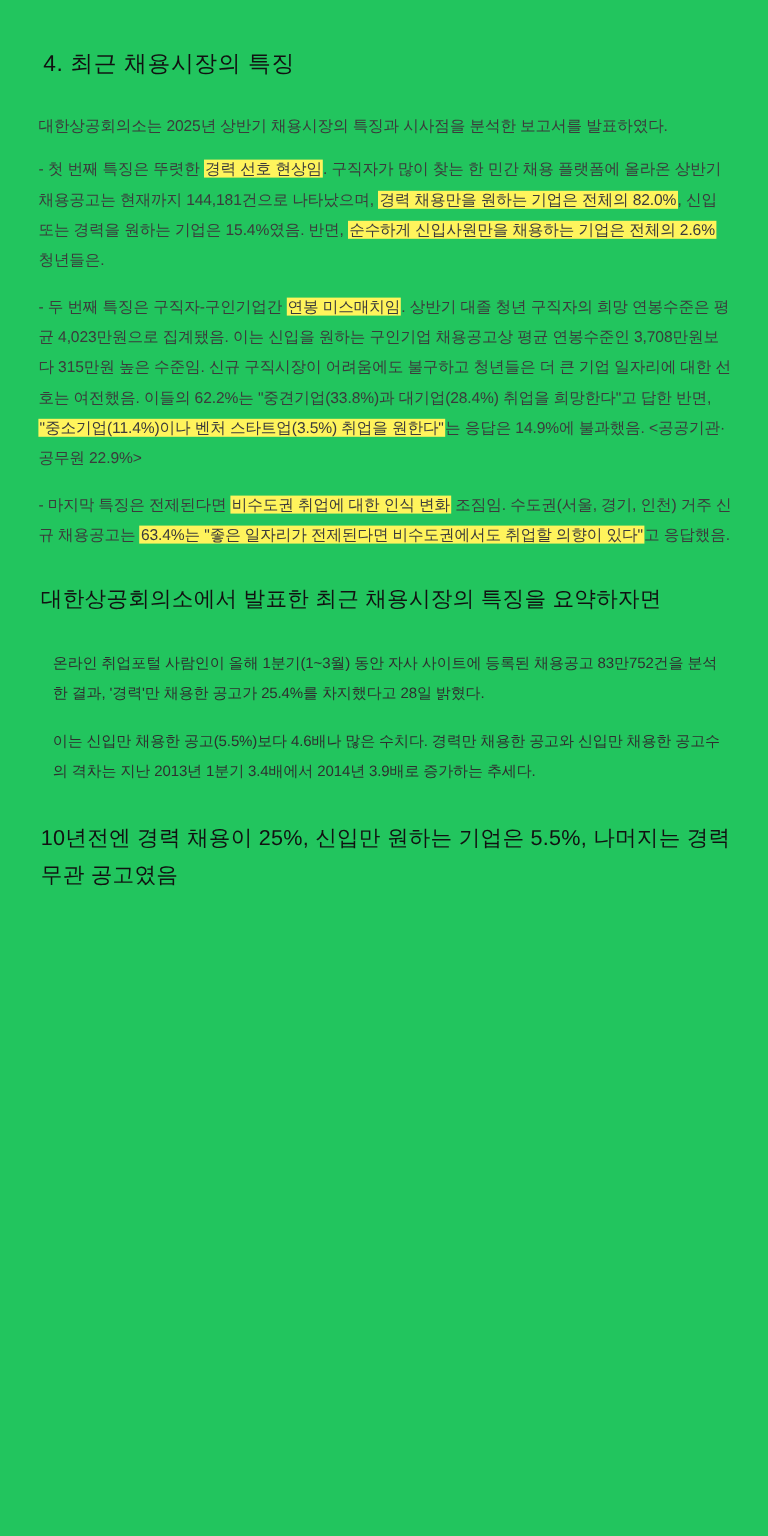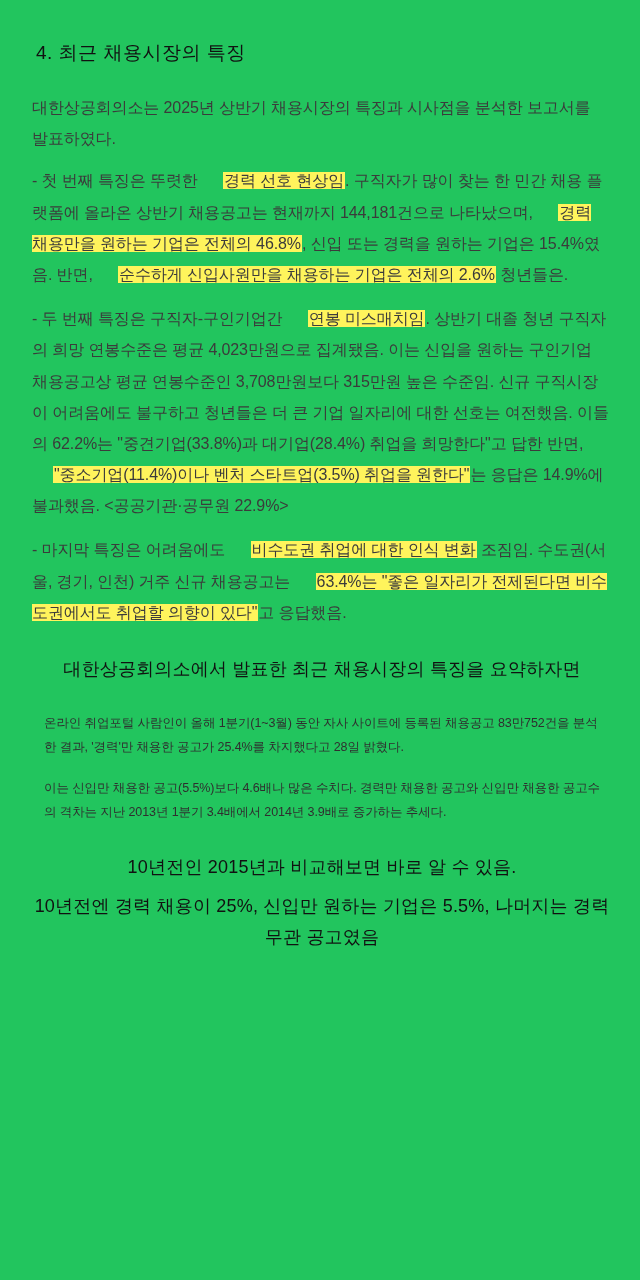--- a/index.html
+++ b/index.html
@@ -21,45 +21,43 @@
     background: #22c55e;
   }
   .heading {
     font-size: 19px;
     letter-spacing: 0.5px;
     color: #111;
     margin: 0 0 26px 6px;
     font-weight: 400;
   }
   .report-block {
-    font-size: 16px;
+    font-size: 13px;
     line-height: 1.95;
     color: #3b3b3b;
     margin: 0 0 26px 2px;
     letter-spacing: -0.1px;
   }
   .report-block p {
     margin: 0 0 13px 0;
   }
   .report-block p.tight {
     margin-bottom: 11px;
   }
   .hl {
     background: #fff45c;
     padding: 0 1px;
-    margin-left: 21px;
   }
   .body-large {
     font-size: 18px;
     line-height: 1.72;
     color: #111;
     letter-spacing: 0.2px;
     margin: 0 0 22px 4px;
     font-weight: 400;
-    text-align: center;
   }
   .body-large.spaced {
     margin-bottom: 26px;
   }
   .note-block {
     font-size: 12.5px;
     line-height: 1.95;
     color: #2f2f2f;
     margin: 0 0 6px 14px;
     letter-spacing: -0.1px;
@@ -83,42 +81,41 @@
 <div class="page">
 
   <h1 class="heading">4. 최근 채용시장의 특징</h1>
 
   <div class="report-block">
 
     <p class="tight">대한상공회의소는 2025년 상반기 채용시장의 특징과 시사점을 분석한 보고서를 발표하였다.</p>
 
 
     <p>
-      <span>- 첫 번째 특징은 뚜렷한 </span><span class="hl">경력 선호 현상임</span><span>. 구직자가 많이 찾는 한 민간 채용 플랫폼에 올라온 상반기 채용공고는 현재까지 144,181건으로 나타났으며, </span><span class="hl">경력 채용만을 원하는 기업은 전체의 46.8%</span><span>, 신입 또는 경력을 원하는 기업은 15.4%였음. 반면, </span><span class="hl">순수하게 신입사원만을 채용하는 기업은 전체의 2.6%</span><span> 청년들은.</span>
+      <span>- 첫 번째 특징은 뚜렷한 </span><span class="hl">경력 선호 현상임</span><span>. 구직자가 많이 찾는 한 민간 채용 플랫폼에 올라온 상반기 채용공고는 현재까지 144,181건으로 나타났으며, </span><span class="hl">경력 채용만을 원하는 기업은 전체의 82.0%</span><span>, 신입 또는 경력을 원하는 기업은 15.4%였음. 반면, </span><span class="hl">순수하게 신입사원만을 채용하는 기업은 전체의 2.6%</span><span> 청년들은.</span>
     </p>
 
     <p>
       <span>- 두 번째 특징은 구직자-구인기업간 </span><span class="hl">연봉 미스매치임</span><span>. 상반기 대졸 청년 구직자의 희망 연봉수준은 평균 4,023만원으로 집계됐음. 이는 신입을 원하는 구인기업 채용공고상 평균 연봉수준인 3,708만원보다 315만원 높은 수준임. 신규 구직시장이 어려움에도 불구하고 청년들은 더 큰 기업 일자리에 대한 선호는 여전했음. 이들의 62.2%는 "중견기업(33.8%)과 대기업(28.4%) 취업을 희망한다"고 답한 반면, </span><span class="hl">"중소기업(11.4%)이나 벤처 스타트업(3.5%) 취업을 원한다"</span><span>는 응답은 14.9%에 불과했음. &lt;공공기관·공무원 22.9%&gt;</span>
     </p>
 
     <p>
-      <span>- 마지막 특징은 어려움에도 </span><span class="hl">비수도권 취업에 대한 인식 변화</span><span> 조짐임. 수도권(서울, 경기, 인천) 거주 신규 채용공고는 </span><span class="hl">63.4%는 "좋은 일자리가 전제된다면 비수도권에서도 취업할 의향이 있다"</span><span>고 응답했음.</span>
+      <span>- 마지막 특징은 전제된다면 </span><span class="hl">비수도권 취업에 대한 인식 변화</span><span> 조짐임. 수도권(서울, 경기, 인천) 거주 신규 채용공고는 </span><span class="hl">63.4%는 "좋은 일자리가 전제된다면 비수도권에서도 취업할 의향이 있다"</span><span>고 응답했음.</span>
     </p>
 
 
   </div>
 
   <p class="body-large spaced">대한상공회의소에서 발표한 최근 채용시장의 특징을 요약하자면</p>
 
 
   <div class="note-block">
     <p>온라인 취업포털 사람인이 올해 1분기(1~3월) 동안 자사 사이트에 등록된 채용공고 83만752건을 분석한 결과, '경력'만 채용한 공고가 25.4%를 차지했다고 28일 밝혔다.</p>
     <p>이는 신입만 채용한 공고(5.5%)보다 4.6배나 많은 수치다. 경력만 채용한 공고와 신입만 채용한 공고수의 격차는 지난 2013년 1분기 3.4배에서 2014년 3.9배로 증가하는 추세다.</p>
   </div>
 
   <div class="tail-block">
-    <p class="body-large">10년전인 2015년과 비교해보면 바로 알 수 있음.</p>
     <p class="body-large">10년전엔 경력 채용이 25%, 신입만 원하는 기업은 5.5%, 나머지는 경력 무관 공고였음</p>
   </div>
 
   <div class="spacer"></div>
 
 </div>
 
 </body></html>

